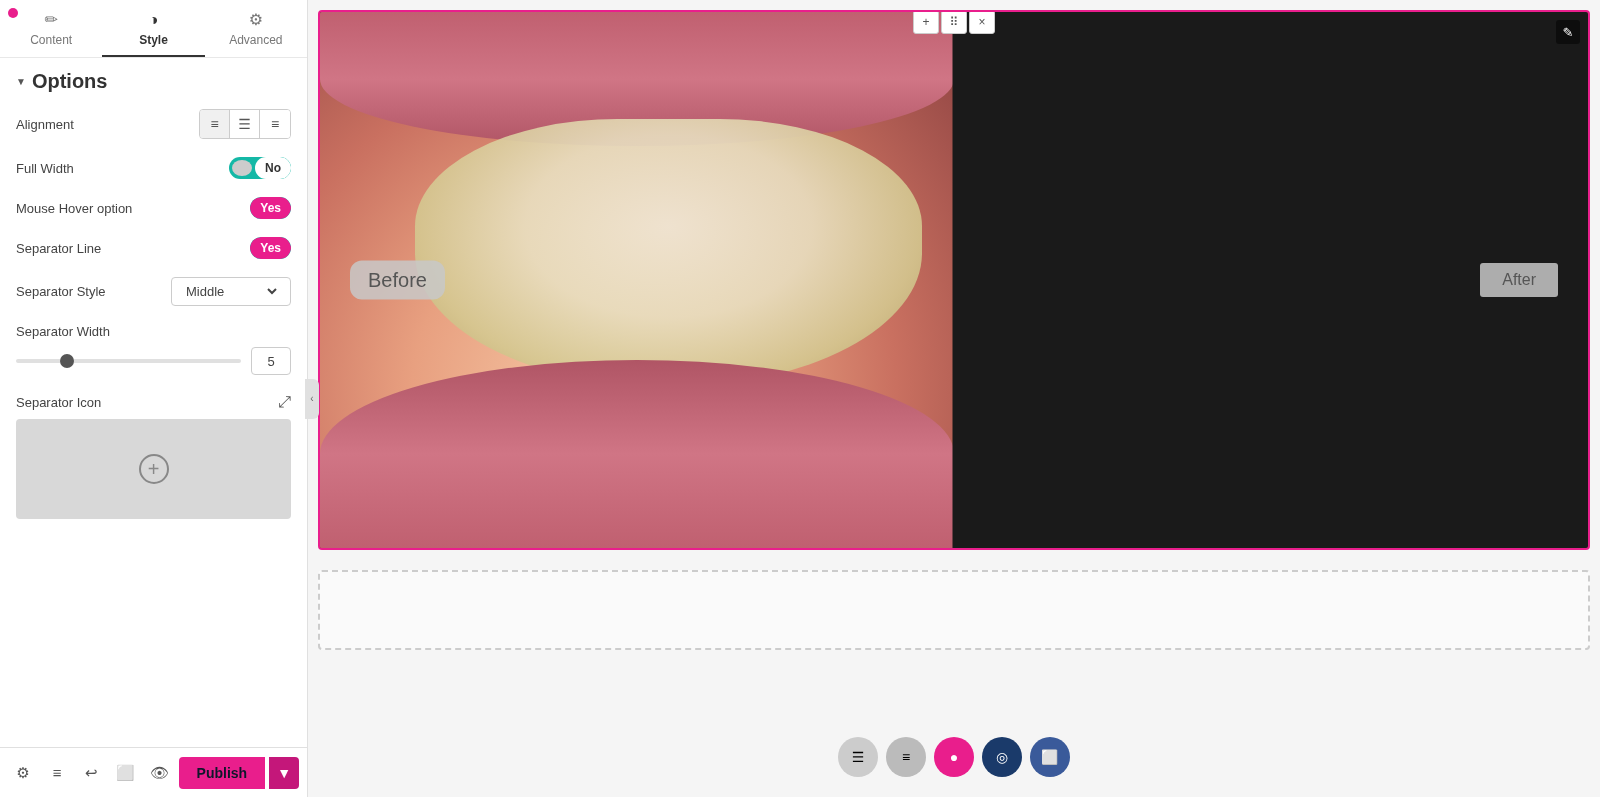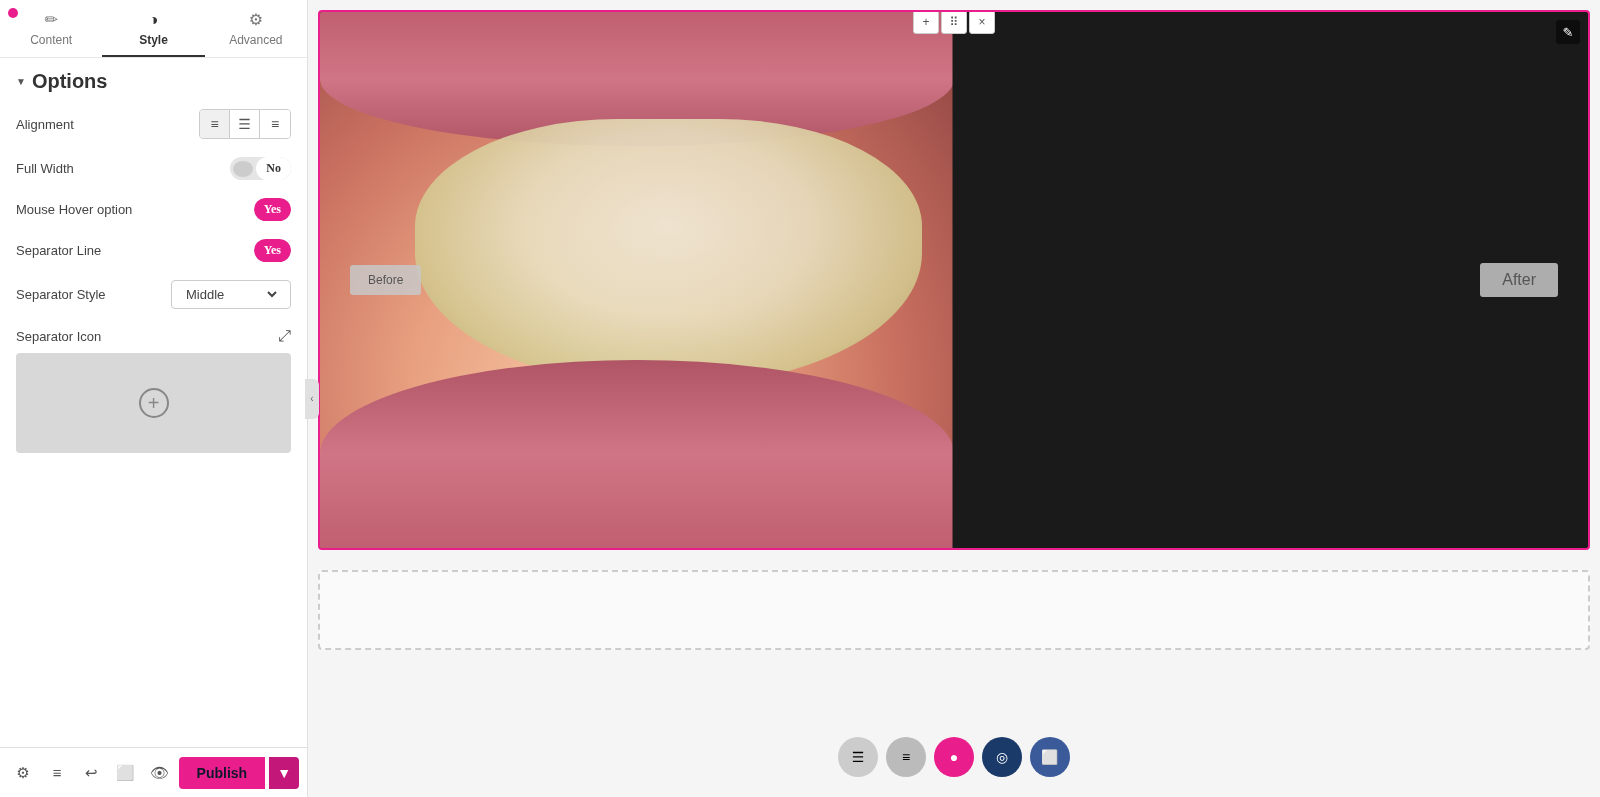--- a/index.html
+++ b/index.html
@@ -171,24 +171,23 @@
       font-size: 14px;
       color: #555;
     }
     .align-btn:last-child { border-right: none; }
     .align-btn.active { background: #f0f0f0; }
 
     
     .toggle-wrapper {
       display: flex;
       align-items: flex-end;
-      background: #e5e5e5;
+      background: #14b8a6;
       border-radius: 20px;
       overflow: hidden;
-      font-family: Liberation Serif, serif;
     }
     .toggle-option {
       padding: 4px 10px;
       font-size: 12px;
       color: #888;
       cursor: pointer;
       border-radius: 20px;
     }
     .toggle-option.active-pink {
       background: #e91e8c;
@@ -442,22 +441,22 @@
 
     
     .before-label {
       position: absolute;
       top: 50%;
       left: 30px;
       transform: translateY(-50%);
       background: rgba(200,200,200,0.85);
       color: #555;
       padding: 8px 18px;
-      font-size: 12px;
-      border-radius: 3px;
+      font-size: 20px;
+      border-radius: 12px;
       z-index: 20;
     }
     .after-label {
       position: absolute;
       top: 50%;
       right: 30px;
       transform: translateY(-50%);
       background: rgba(200,200,200,0.85);
       color: #555;
       padding: 8px 22px;
@@ -643,20 +642,27 @@
       <span class="form-label">Separator Style</span>
       <div class="styled-select">
         <select>
           <option>Left</option>
           <option selected="">Middle</option>
           <option>Right</option>
         </select>
       </div>
     </div>
 
+    <div class="slider-row">
+      <span class="form-label">Separator Width</span>
+      <div class="slider-controls">
+        <input type="range" min="1" max="20" value="5" style="flex: 1 1 0%;">
+        <div class="slider-value">5</div>
+      </div>
+    </div>
 
 
     <div class="separator-icon-row">
       <div class="separator-icon-label">
         <span class="form-label">Separator Icon</span>
         <span style="font-size:16px;color:#555;cursor:pointer;">⤢</span>
       </div>
       <div class="separator-icon-box">
         <div class="plus-icon-circle">
           <span>+</span>

